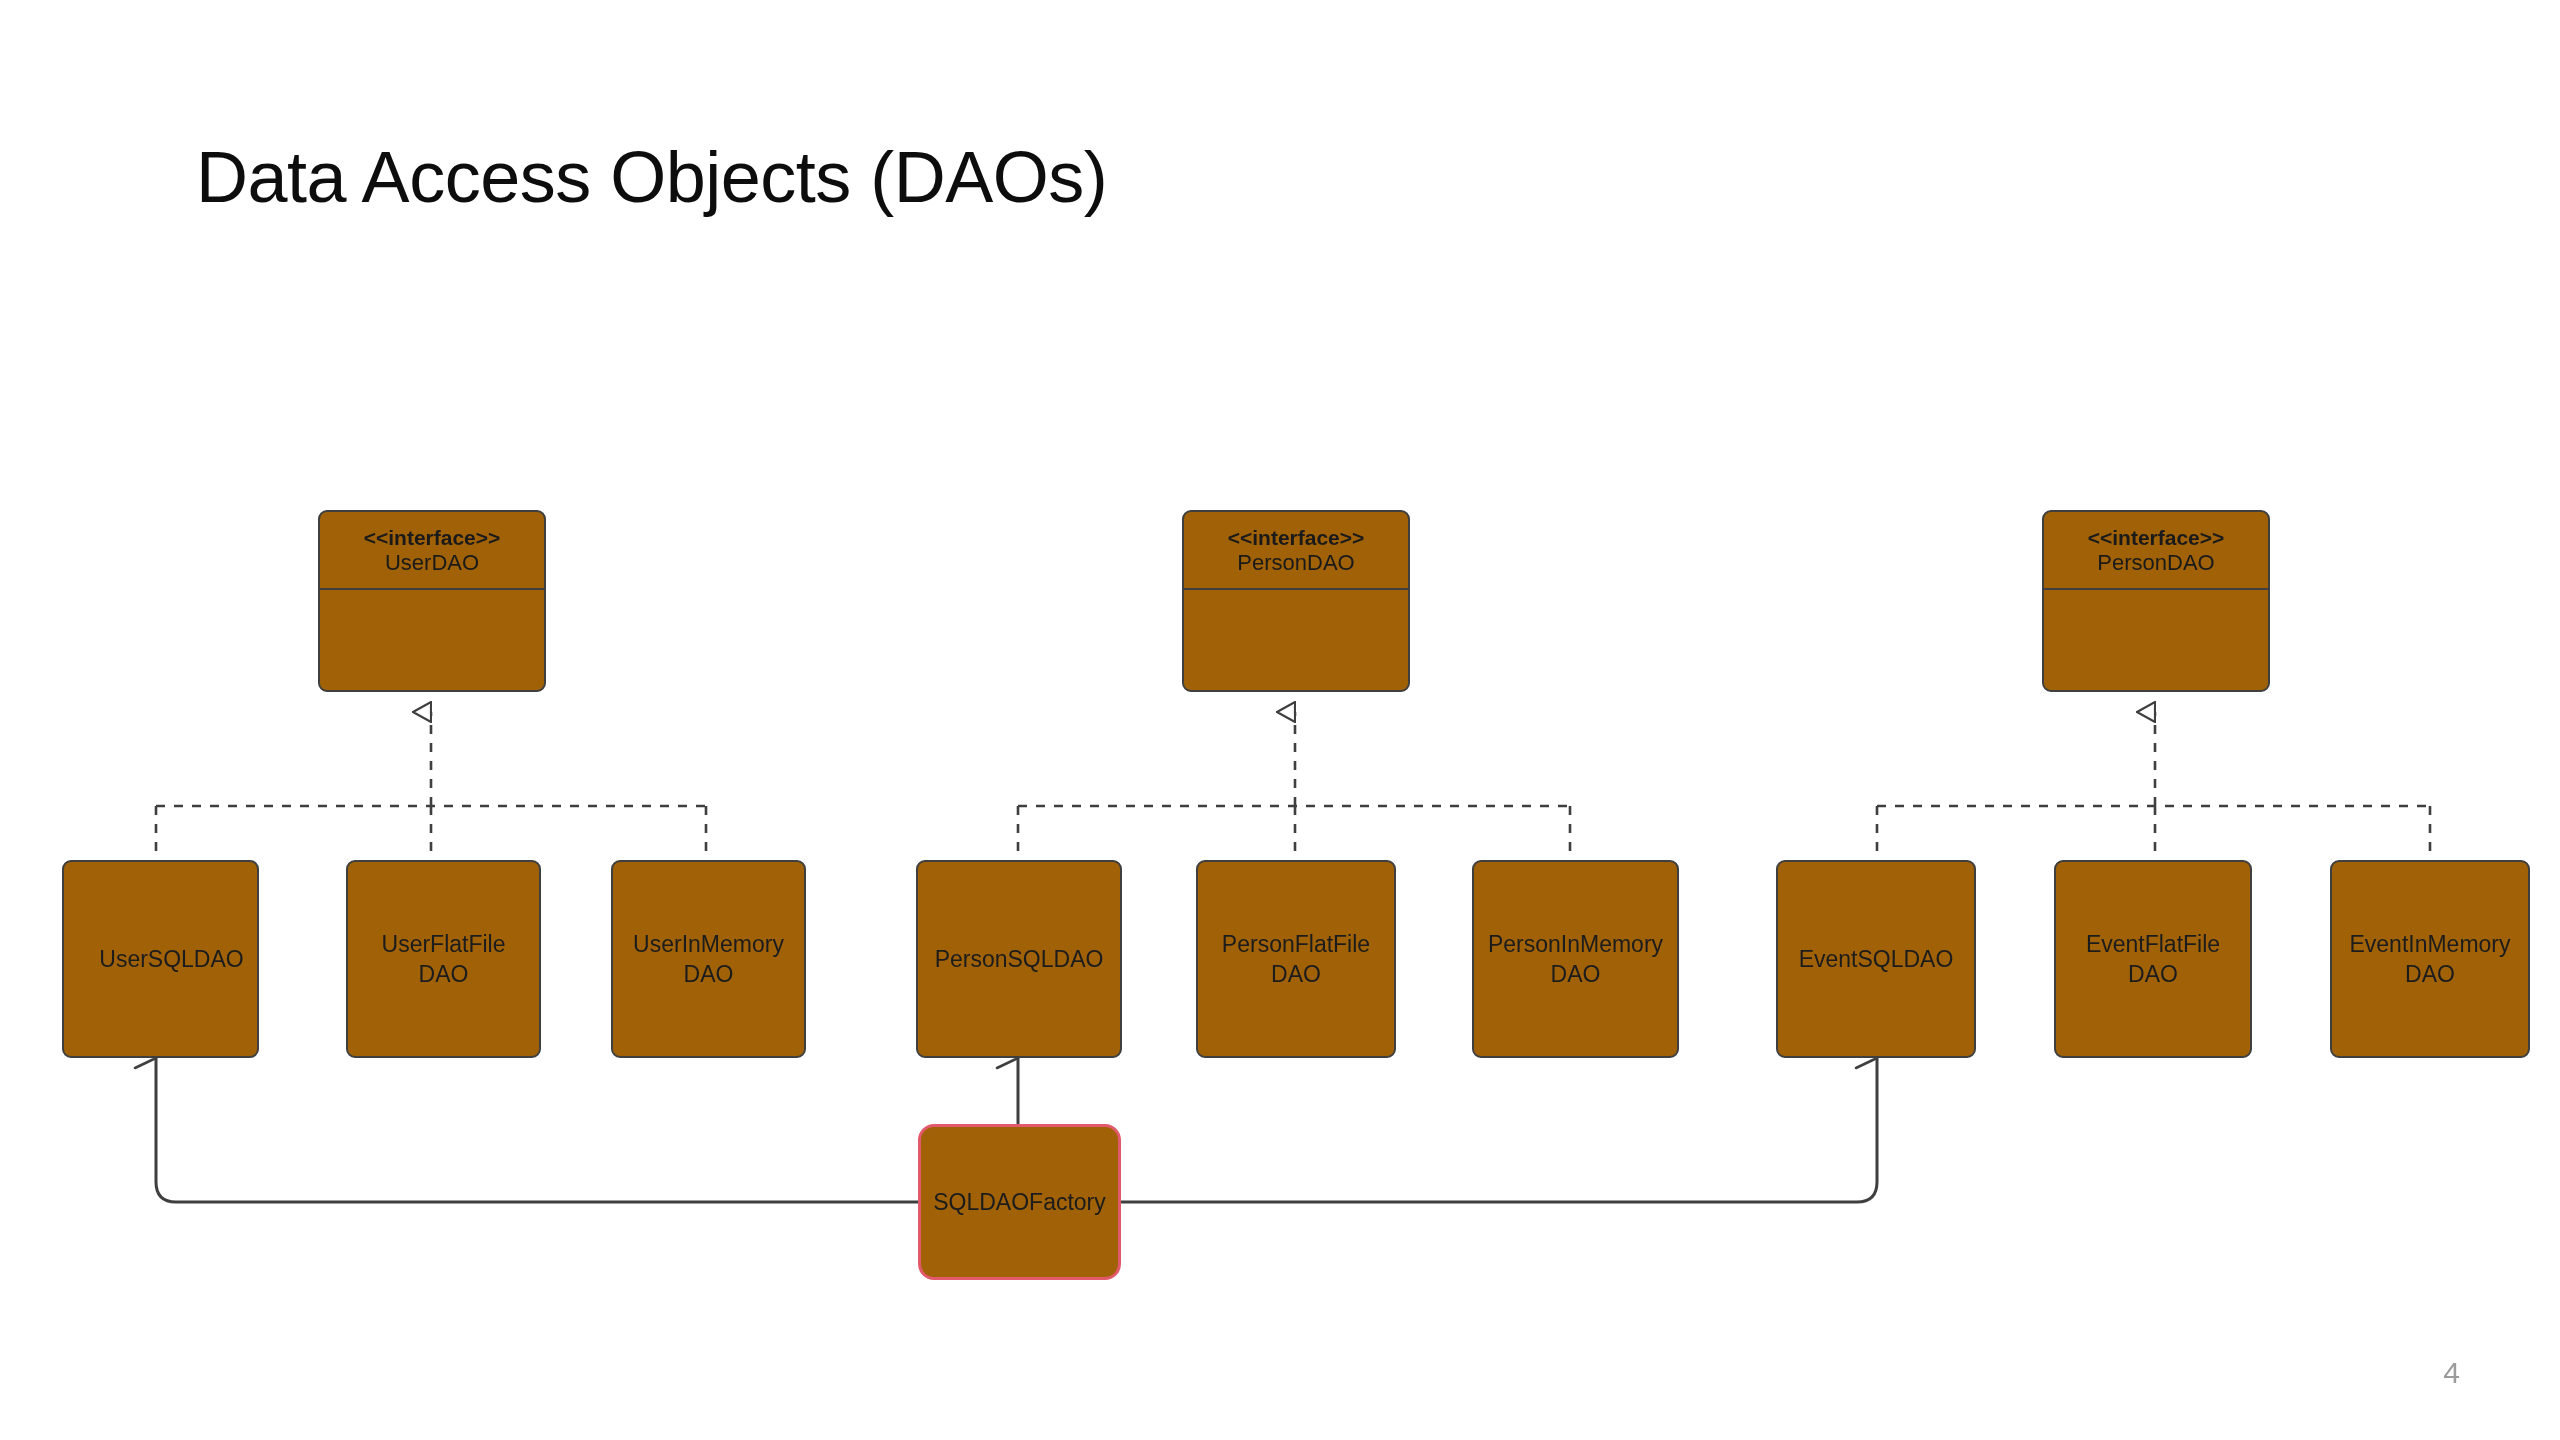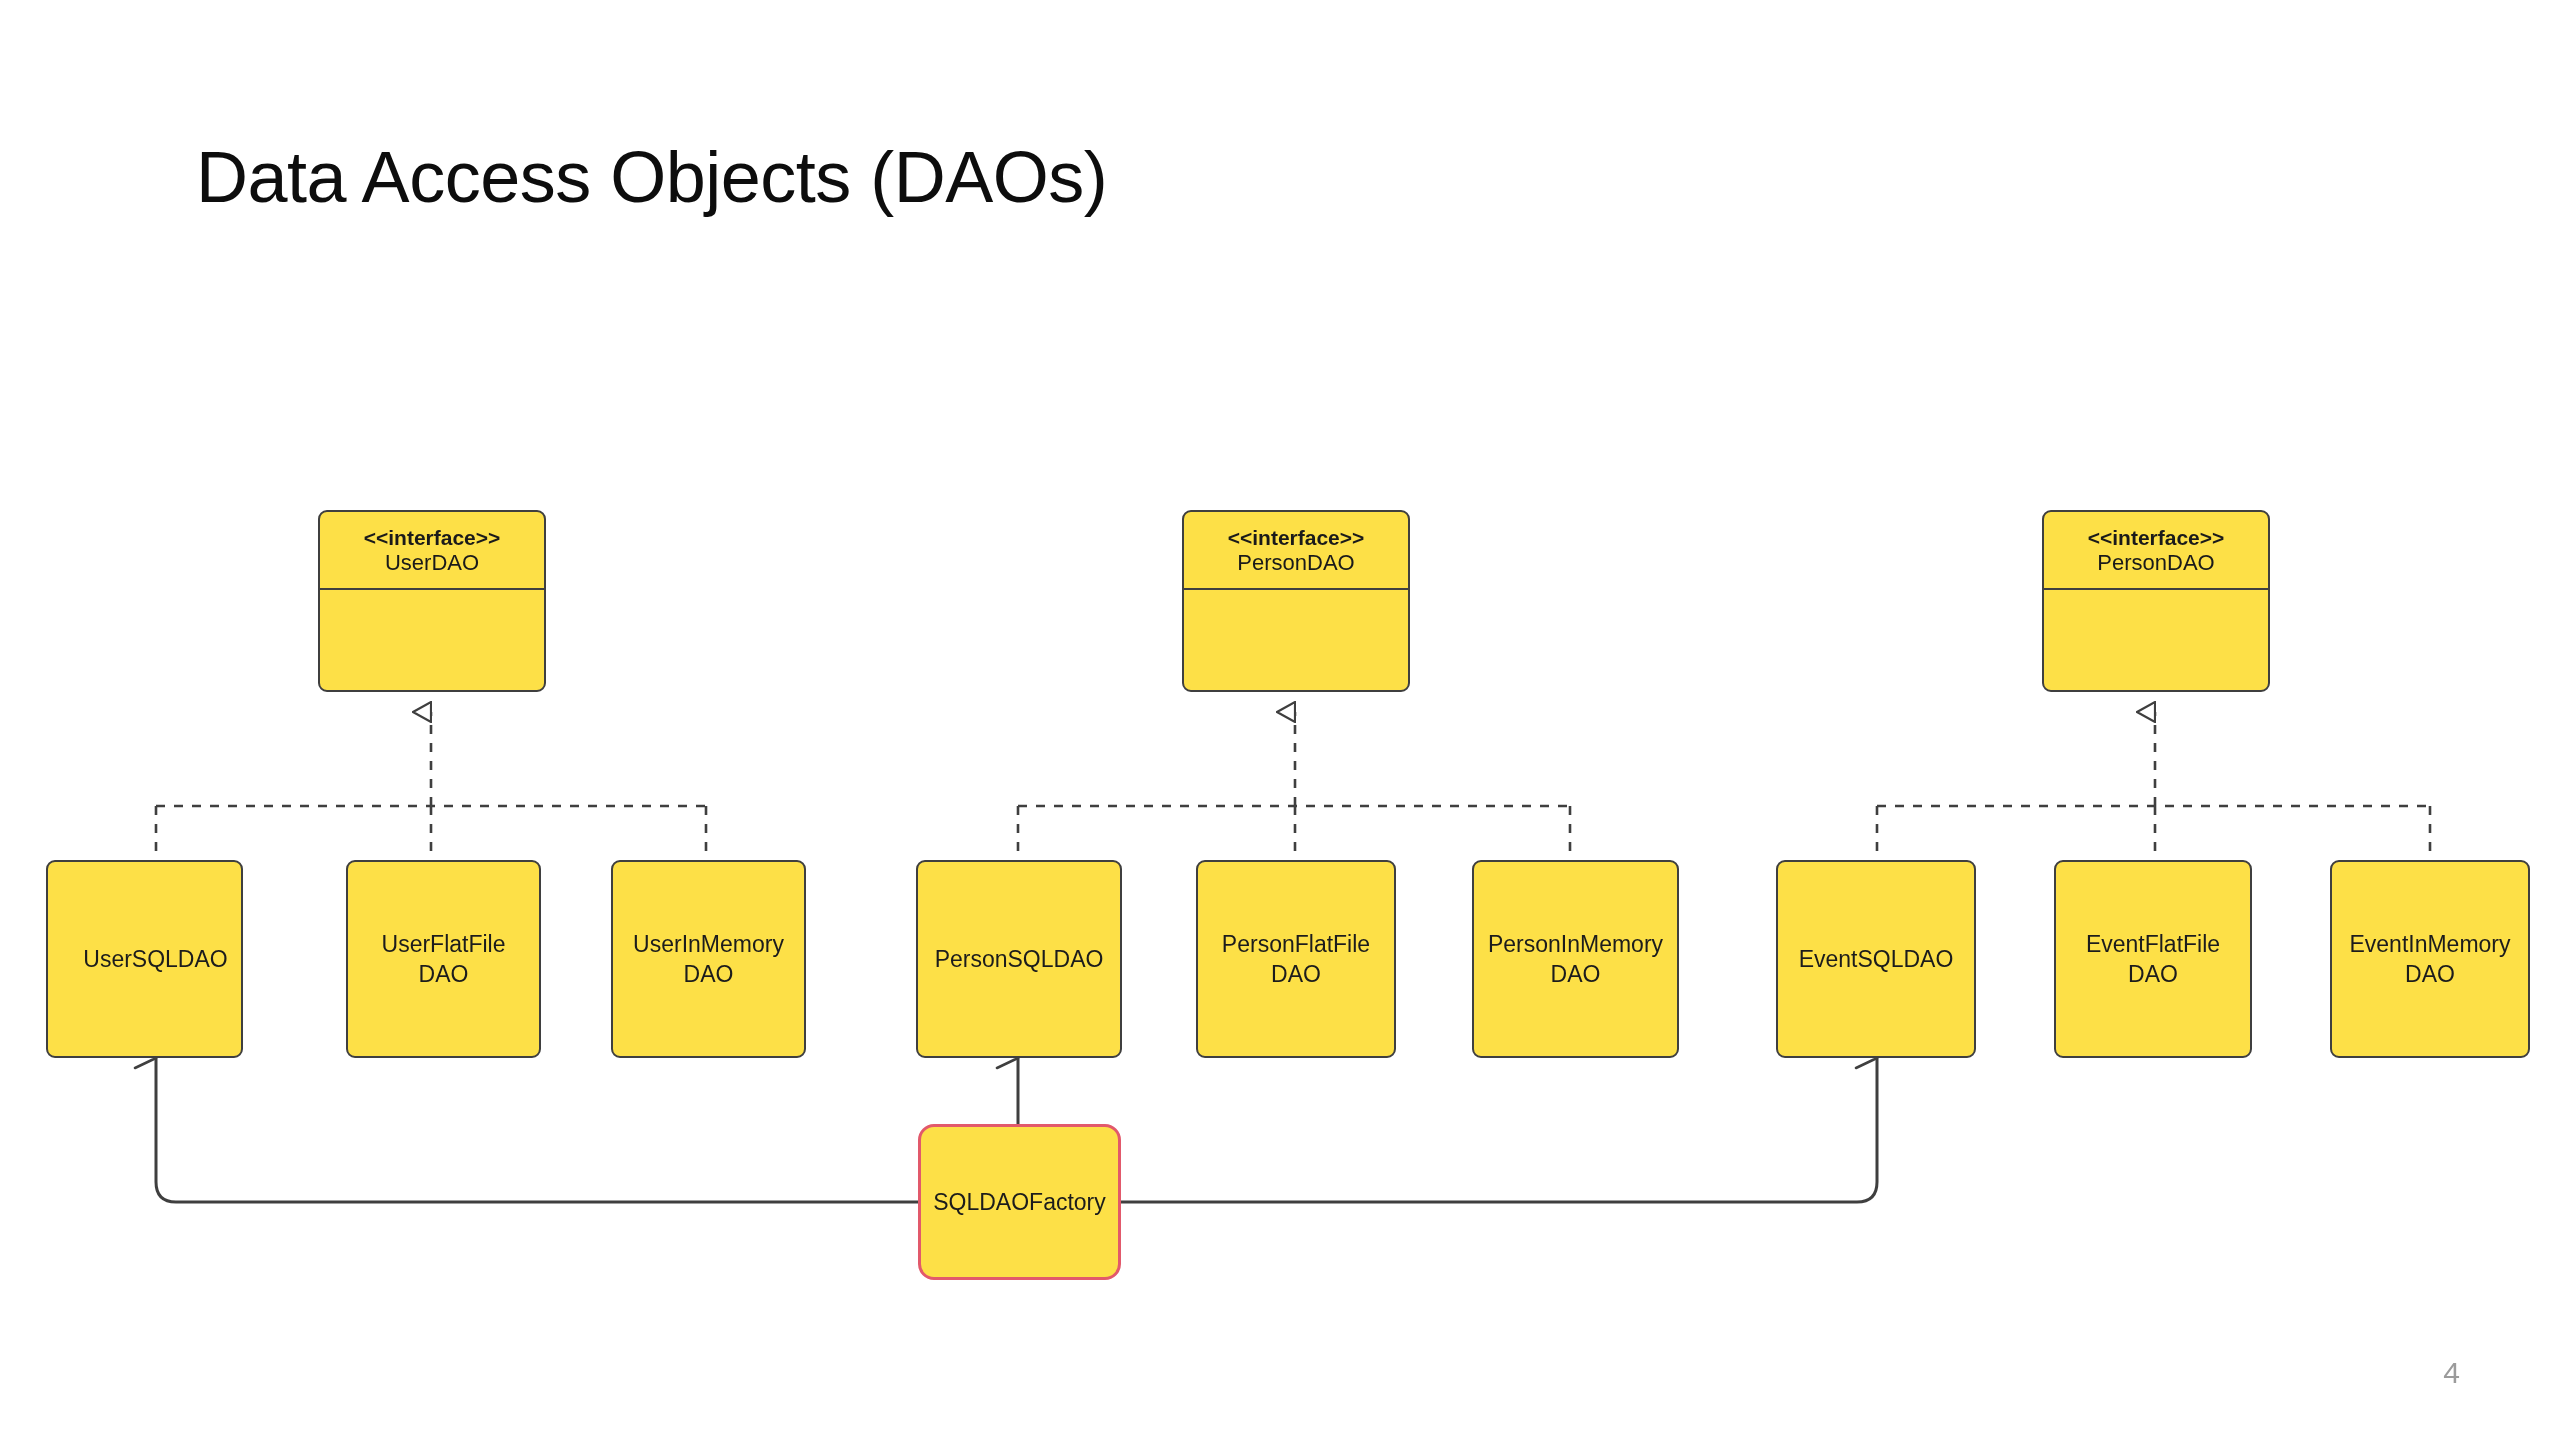--- a/index.html
+++ b/index.html
@@ -24,21 +24,21 @@
     line-height:1.05;
   }
 
   
   #wires{position:absolute;left:0;top:0;width:2560px;height:1440px;}
 
   
   .node{
     position:absolute;
     box-sizing:border-box;
-    background:#fde047;
+    background:#a16207;
     border:2.5px solid #3f3f3f;
     border-radius:9px;
     display:flex;
     flex-direction:column;
     z-index:3;
   }
   .iface{ }
   .iface-head{
     flex:0 0 auto;
     height:74px;
@@ -160,21 +160,21 @@
   </div>
 
   <div class="node iface" style="left:2042px;top:510px;width:228px;height:182px;">
     <div class="iface-head">
       <div class="iface-stereo">&lt;&lt;interface&gt;&gt;</div>
       <div class="iface-name">PersonDAO</div>
     </div>
     <div class="iface-body"></div>
   </div>
 
-  <div class="node impl" style="left:46px;top:860px;width:197px;height:198px;padding-left:22px;">
+  <div class="node impl" style="left:62px;top:860px;width:197px;height:198px;padding-left:22px;">
     <div class="impl-label">UserSQLDAO</div>
   </div>
   <div class="node impl" style="left:346px;top:860px;width:195px;height:198px;">
     <div class="impl-label">UserFlatFile
 DAO</div>
   </div>
   <div class="node impl" style="left:611px;top:860px;width:195px;height:198px;">
     <div class="impl-label">UserInMemory
 DAO</div>
   </div>

